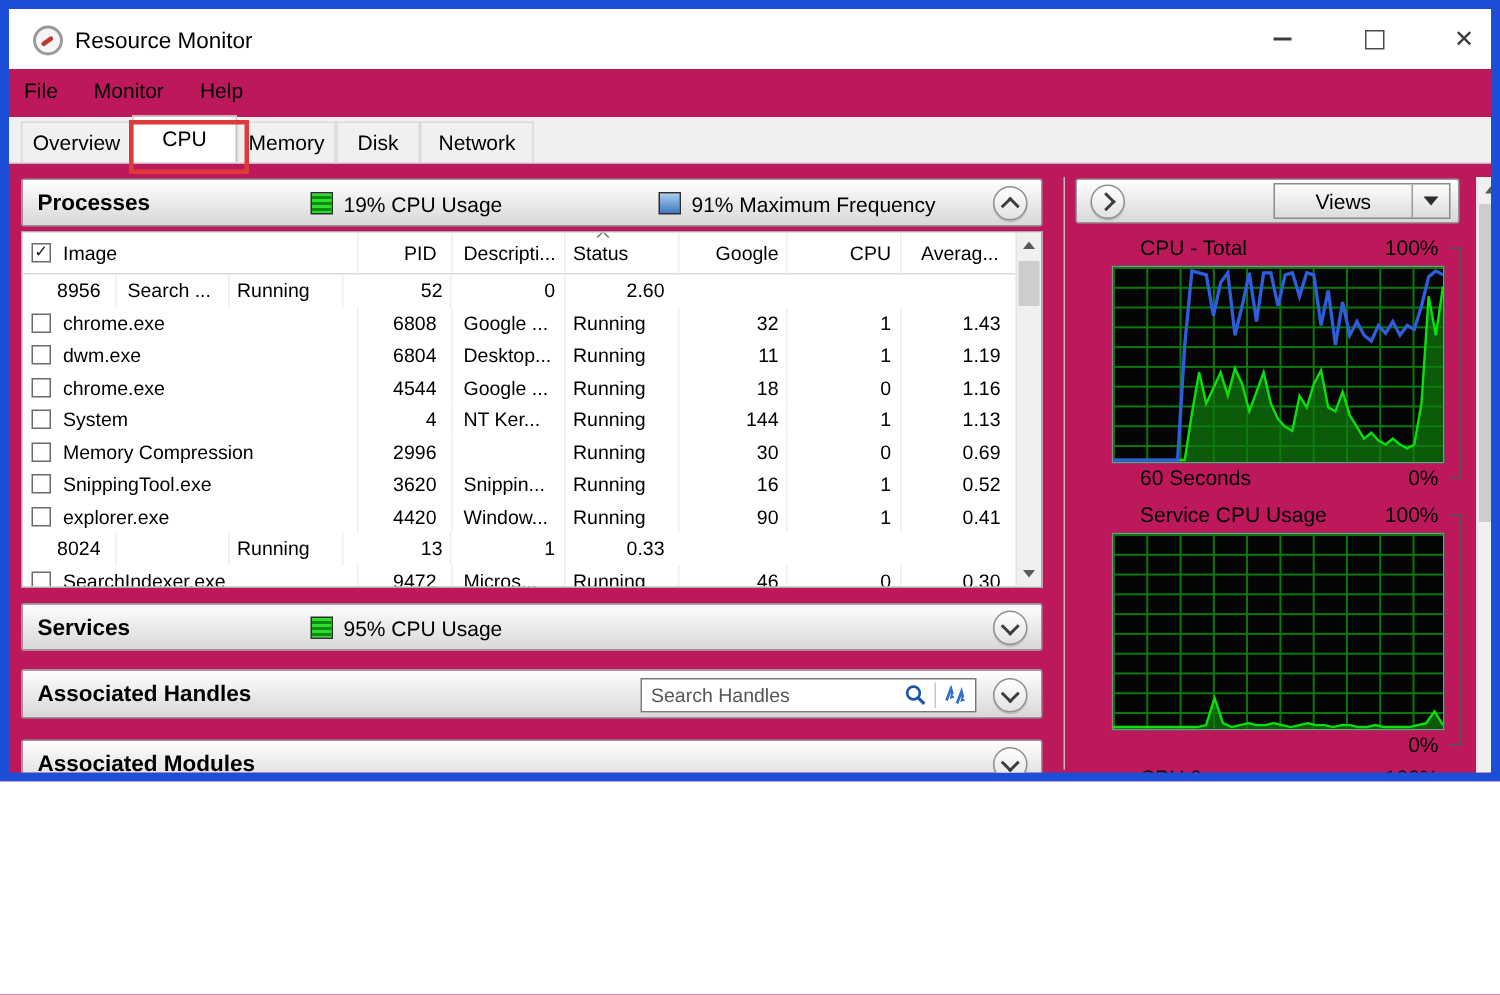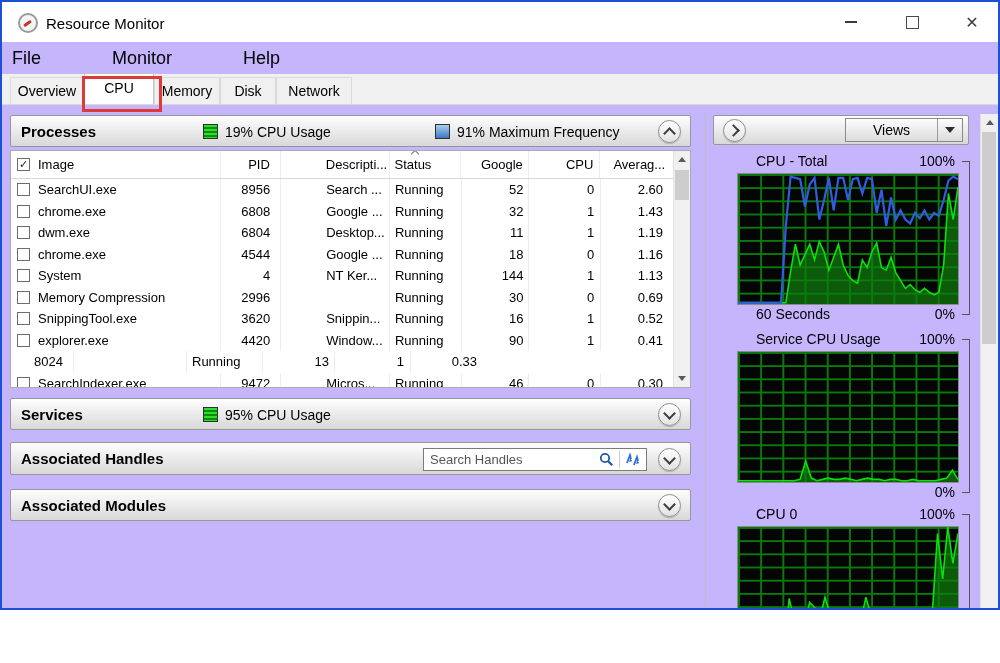--- a/index.html
+++ b/index.html
@@ -1,33 +1,33 @@
 <!DOCTYPE html>
 <html><head>
 <meta charset="utf-8">
 <style>
   html,body{margin:0;padding:0;background:#fff;}
   #window{
-    position:relative;width:1000px;height:610px;box-sizing:border-box;
-    border:2px solid #1d4ed8;background:#c4b5fd;overflow:hidden;
+    position:relative;width:1000px;height:521px;box-sizing:border-box;
+    border:6px solid #1d4ed8;background:#be185d;overflow:hidden;
     font-family:"Liberation Sans",sans-serif;color:#000;
   }
   
   .titlebar{position:absolute;left:0;top:0;right:0;height:40px;background:#fff;}
   .app-icon{position:absolute;left:16px;top:11px;width:20px;height:20px;border:2px solid #9a9a9a;
     border-radius:50%;box-sizing:border-box;background:#f5f5f5;}
   .app-icon .needle{position:absolute;left:3px;top:7px;width:9px;height:3px;background:#c0392b;
     transform:rotate(-35deg);border-radius:2px;}
   .win-title{position:absolute;left:44px;top:13px;font-size:15px;}
   .winctl{position:absolute;top:8px;width:34px;height:24px;display:flex;align-items:center;justify-content:center;color:#3c3c3c;}
   .ctl-min{left:832px;} .ctl-max{left:893px;} .ctl-close{left:953px;font-size:16px;}
   .ctl-min .bar{width:12px;border-top:2px solid #3c3c3c;}
   .ctl-max .box{width:11px;height:11px;border:1.5px solid #4a4a4a;}
   
-  .menubar{position:absolute;left:10px;top:46px;height:22px;display:flex;font-size:18px;gap:47px;}
+  .menubar{position:absolute;left:10px;top:46px;height:22px;display:flex;font-size:14px;}
   .menu-item{margin-right:24px;cursor:default;}
   
   .tabbar{position:absolute;left:0;top:72px;right:0;height:31px;background:#f0f0f0;
     border-bottom:1px solid #d9d9d9;display:flex;align-items:flex-end;padding-left:8px;box-sizing:border-box;}
   .tab{height:27px;line-height:27px;text-align:center;font-size:14px;background:#f0f0f0;
     border:1px solid #dadada;border-bottom:none;box-sizing:border-box;}
   .tab.active{background:#fff;height:31px;line-height:29px;border-color:#c4c4c4;}
   .tab-annotation{position:absolute;left:80px;top:74px;width:74px;height:30px;border:3px solid #df3a3a;z-index:30;pointer-events:none;}
   
   .section-bar{position:absolute;left:8px;width:681px;height:32px;box-sizing:border-box;
@@ -46,21 +46,21 @@
   
   .table-wrap{position:absolute;left:8px;top:148px;width:681px;height:238px;box-sizing:border-box;
     border:1px solid #ababab;background:#fff;overflow:hidden;}
   .thead{position:absolute;left:0;top:0;width:662px;height:28px;border-bottom:1px solid #d9d9d9;box-sizing:border-box;
     display:flex;font-size:13px;background:#fff;}
   .tbody{position:absolute;left:0;top:28px;width:662px;bottom:0;overflow:hidden;}
   .trow{display:flex;height:21.5px;line-height:21.5px;font-size:13px;}
   .c{box-sizing:border-box;border-right:1px solid #ededed;overflow:hidden;white-space:nowrap;}
   .c-img{width:224px;display:flex;align-items:center;padding-left:6px;}
   .c-pid{width:63px;text-align:right;padding-right:10px;}
-  .c-desc{width:75px;padding-left:7px;margin-left:38px;}
+  .c-desc{width:75px;padding-left:7px;}
   .c-status{width:76px;padding-left:5px;position:relative;}
   .c-threads{width:72px;text-align:right;padding-right:5px;}
   .c-cpu{width:76px;text-align:right;padding-right:6px;}
   .c-avg{width:76px;text-align:right;padding-right:10px;border-right:none;}
   .thead .c{display:flex;align-items:center;}
   .thead .c-pid,.thead .c-threads,.thead .c-cpu{justify-content:flex-end;}
   .thead .c-avg{justify-content:flex-start;padding-left:13px;}
   .sort-caret{position:absolute;left:22px;top:0px;width:5px;height:5px;border-left:1.5px solid #777;
     border-bottom:1.5px solid #777;transform:rotate(135deg);}
   .cbx{width:13px;height:13px;box-sizing:border-box;border:1px solid #6b6b6b;background:#fff;margin-right:8px;
@@ -165,24 +165,20 @@
       <div class="c c-status">
         <span class="sort-caret"></span>
         <span>Status</span>
       </div>
       <div class="c c-threads">Google</div>
       <div class="c c-cpu">CPU</div>
       <div class="c c-avg">Averag...</div>
     </div>
     <div class="tbody" id="proc-tbody">
         <div class="trow">
-          <div class="c c-img">
-            <span class="cbx"></span>
-            <span>SearchUI.exe</span>
-          </div>
           <div class="c c-pid">8956</div>
           <div class="c c-desc">Search ...</div>
           <div class="c c-status">Running</div>
           <div class="c c-threads">52</div>
           <div class="c c-cpu">0</div>
           <div class="c c-avg">2.60</div>
         </div>
         <div class="trow">
           <div class="c c-img">
             <span class="cbx"></span>

